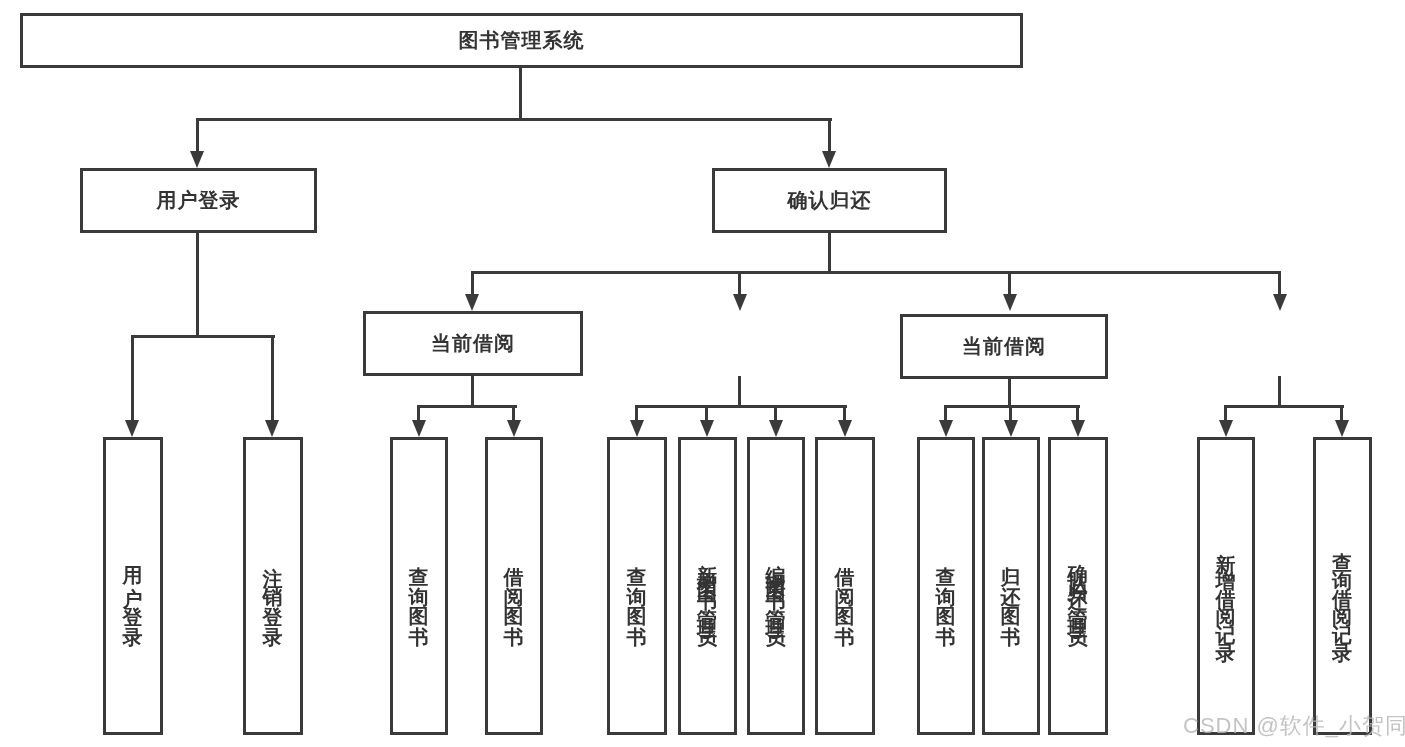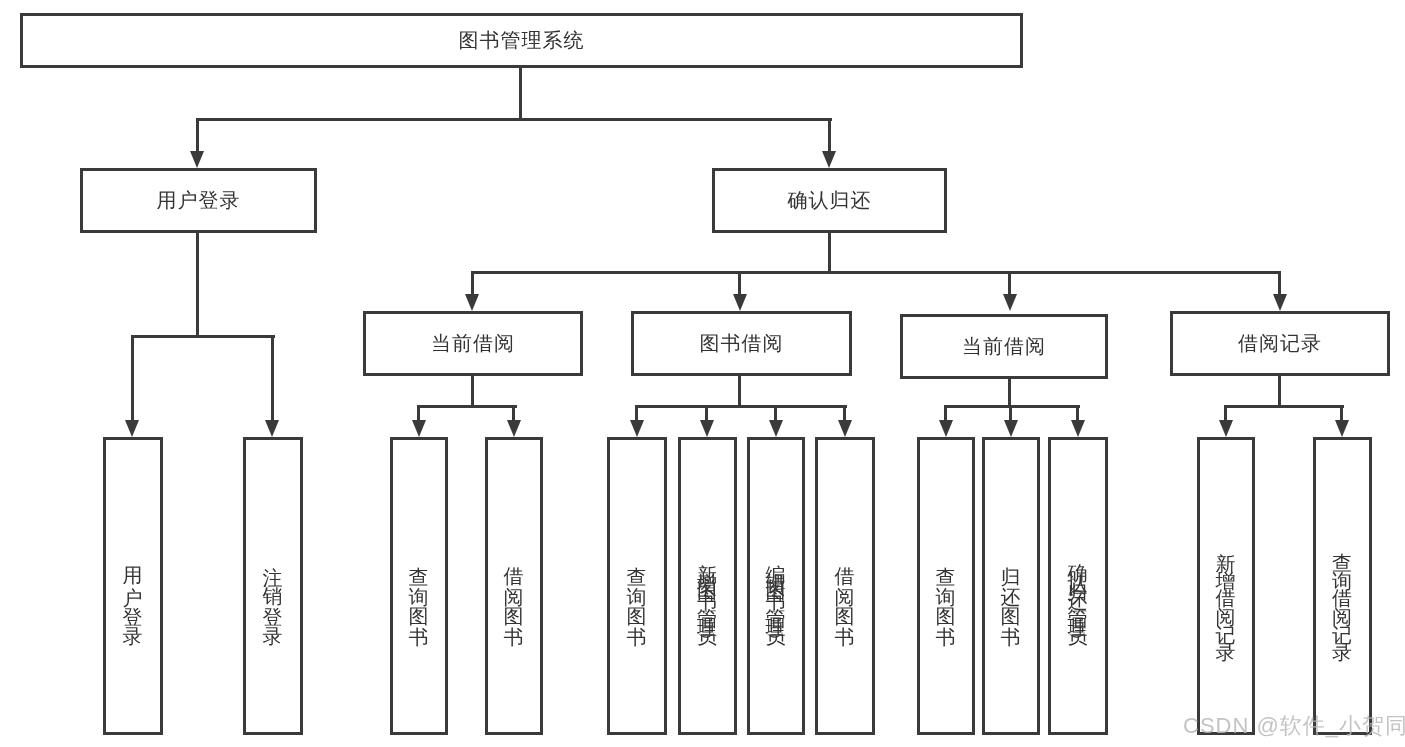--- a/index.html
+++ b/index.html
@@ -13,20 +13,21 @@
   }
   .box {
     position: absolute;
     border: 3px solid #3a3a3a;
     background: #ffffff;
     box-sizing: border-box;
     display: flex; align-items: center; justify-content: center;
     color: #333333; font-size: 20px;
     letter-spacing: 1px;
     z-index: 2;
+    font-weight: bold;
   }
   .vbox .label {
     writing-mode: vertical-rl;
     text-orientation: mixed;
     line-height: 1;
     white-space: nowrap;
   }
   .sp-wide  .label { letter-spacing: 20px; margin-top: 10px; }
   .sp-mid   .label { letter-spacing: 18px; margin-top: 9px; }
   .sp-tight .label { letter-spacing: 9px;  margin-top: 5px; }
@@ -81,28 +82,22 @@
   <div class="vl" style="left:738px; top:271px; height:24px"></div>
   <div class="arr" style="left:733px; top:294px"></div>
   <div class="vl" style="left:1008px; top:271px; height:24px"></div>
   <div class="arr" style="left:1003px; top:294px"></div>
   <div class="vl" style="left:1278px; top:271px; height:24px"></div>
   <div class="arr" style="left:1273px; top:294px"></div>
 
   <div class="box" style="left:363px; top:311px; width:220px; height:65px">
     <span class="label">当前借阅</span>
   </div>
-  <div class="box" style="left:631px; top:311px; width:221px; height:65px">
-    <span class="label">图书借阅</span>
-  </div>
   <div class="box" style="left:900px; top:314px; width:208px; height:65px">
     <span class="label">当前借阅</span>
-  </div>
-  <div class="box" style="left:1170px; top:311px; width:220px; height:65px">
-    <span class="label">借阅记录</span>
   </div>
 
   <div class="vl" style="left:471px; top:376px; height:31px"></div>
   <div class="vl" style="left:738px; top:376px; height:31px"></div>
   <div class="vl" style="left:1008px; top:376px; height:31px"></div>
   <div class="vl" style="left:1278px; top:376px; height:31px"></div>
 
   <div class="hl" style="left:417px; top:405px; width:100px"></div>
   <div class="hl" style="left:635px; top:405px; width:212px"></div>
   <div class="hl" style="left:944px; top:405px; width:136px"></div>

